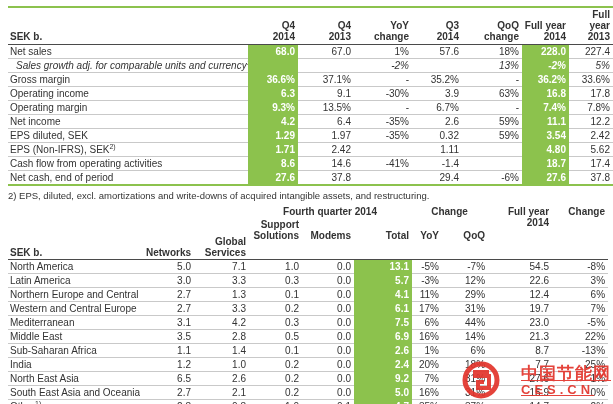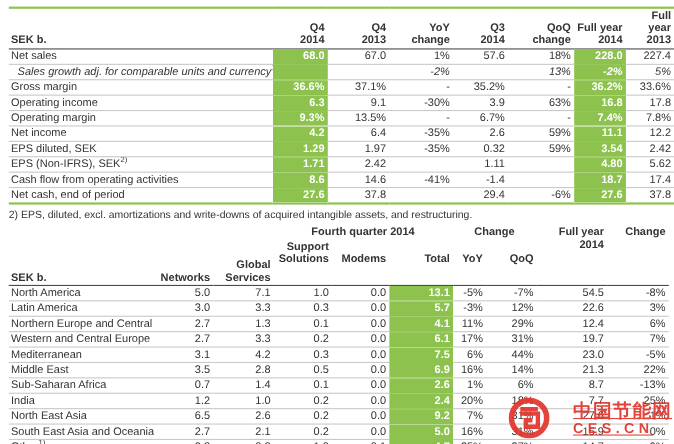--- a/index.html
+++ b/index.html
@@ -300,21 +300,21 @@
           <td class="num">0.5</td>
           <td class="num">0.0</td>
           <td class="num green">6.9</td>
           <td class="num">16%</td>
           <td class="num">14%</td>
           <td class="num">21.3</td>
           <td class="num">22%</td>
         </tr>
         <tr>
           <td class="lbl"><span>Sub-Saharan Africa</span></td>
-          <td class="num">0.7</td>
+          <td class="num">1.1</td>
           <td class="num">1.4</td>
           <td class="num">0.1</td>
           <td class="num">0.0</td>
           <td class="num green">2.6</td>
           <td class="num">1%</td>
           <td class="num">6%</td>
           <td class="num">8.7</td>
           <td class="num">-13%</td>
         </tr>
         <tr>

